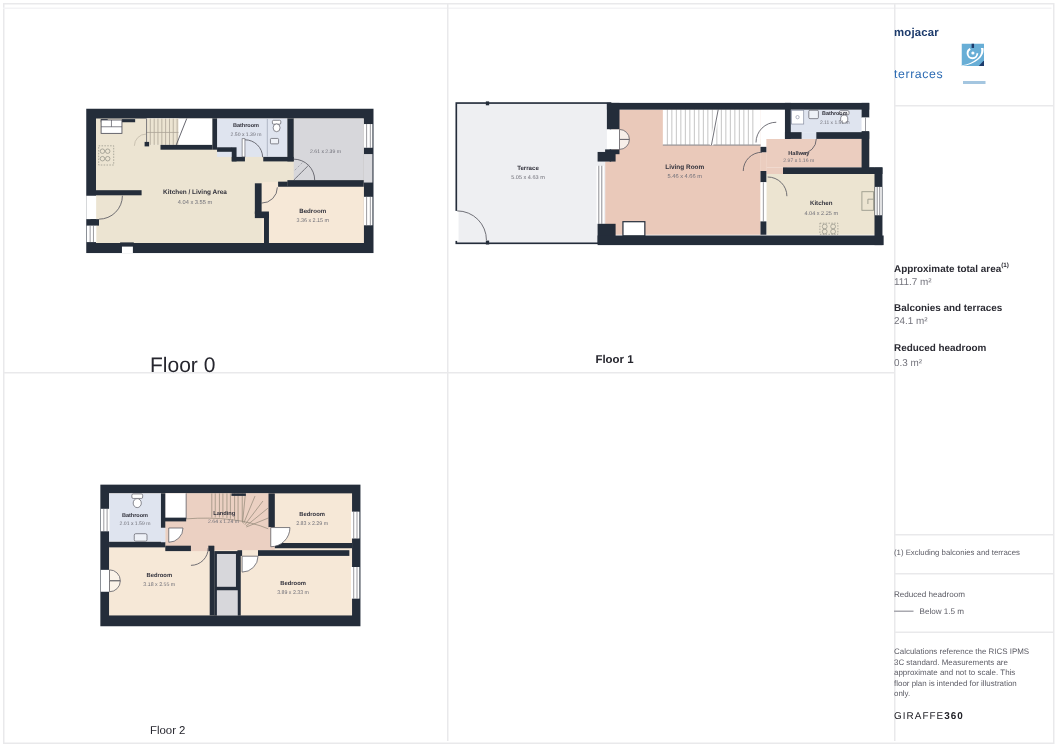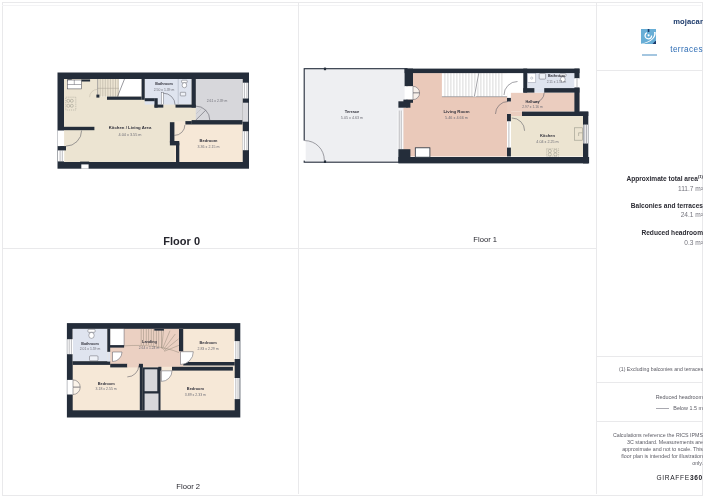--- a/index.html
+++ b/index.html
@@ -1,18 +1,18 @@
 <!DOCTYPE html>
 <html><head>
 <meta charset="utf-8">
 <style>
 html,body{margin:0;padding:0}
 body{width:705px;height:498px;background:#fff;font-family:"Liberation Sans",sans-serif;position:relative;overflow:hidden}
 .abs{position:absolute}
-.ctr{text-align:right}
+.ctr{text-align:left}
 svg text{font-family:"Liberation Sans",sans-serif}
 .rn{font-weight:bold;fill:#33333d}
 .rd{fill:#6e6e77}
 </style>
 </head>
 <body>
 
 <div class="abs" style="left:2px;top:2px;width:699px;height:492px;border:1px solid #e9e9eb"></div>
 
 <div class="abs" style="left:2px;top:5px;width:699px;height:1px;background:#f3f3f5"></div>
@@ -436,23 +436,23 @@
     <text x="106.2" y="384.5" class="rn" font-size="3.9">Bedroom</text>
     <text x="106.2" y="390.4" class="rd" font-size="3.5">3.18 x 2.55 m</text>
   </g>
 
   <g text-anchor="middle">
     <text x="195.4" y="390.2" class="rn" font-size="3.9">Bedroom</text>
     <text x="195.4" y="396.1" class="rd" font-size="3.5">3.89 x 2.33 m</text>
   </g>
 </svg>
 
-<div class="abs ctr" style="left:100px;top:235px;width:100px;font-size:11px;font-weight:bold;color:#26262e">Floor 0</div>
-
-<div class="abs ctr" style="left:397px;top:235px;width:100px;font-size:7.6px;font-weight:normal;color:#26262e">Floor 1</div>
+<div class="abs ctr" style="left:100px;top:235px;width:100px;font-size:14px;font-weight:normal;color:#26262e">Floor 0</div>
+
+<div class="abs ctr" style="left:397px;top:235px;width:100px;font-size:7.6px;font-weight:bold;color:#26262e">Floor 1</div>
 
 <div class="abs ctr" style="left:100px;top:482px;width:100px;font-size:7.6px;font-weight:normal;color:#26262e">Floor 2</div>
 
 <div class="abs ctr" style="left:596px;top:17px;width:107px;font-size:7.6px;font-weight:bold;color:#1c3a6b;letter-spacing:0.1px">mojacar</div>
 
 <svg class="abs" style="left:641px;top:28.6px" width="15.4" height="15.4" viewBox="0 0 16 16">
   <rect x="0" y="0" width="16" height="16" fill="#68aed6"></rect>
   <path d="M0.4 15.6 C4.6 15.3 9 13.6 11.9 11 C14.6 8.6 15.7 5.8 15.2 3.2 L13.4 3.2 C14.3 5.6 13.3 8.4 10.8 10.6 C8.2 12.9 4.2 14.6 0.4 15.1 Z" fill="#fff"></path>
   <circle cx="7.6" cy="6.8" r="3.4" fill="none" stroke="#fff" stroke-width="1.3" stroke-dasharray="14 7"></circle>
   <circle cx="7.9" cy="6.6" r="1.1" fill="#fff"></circle>

